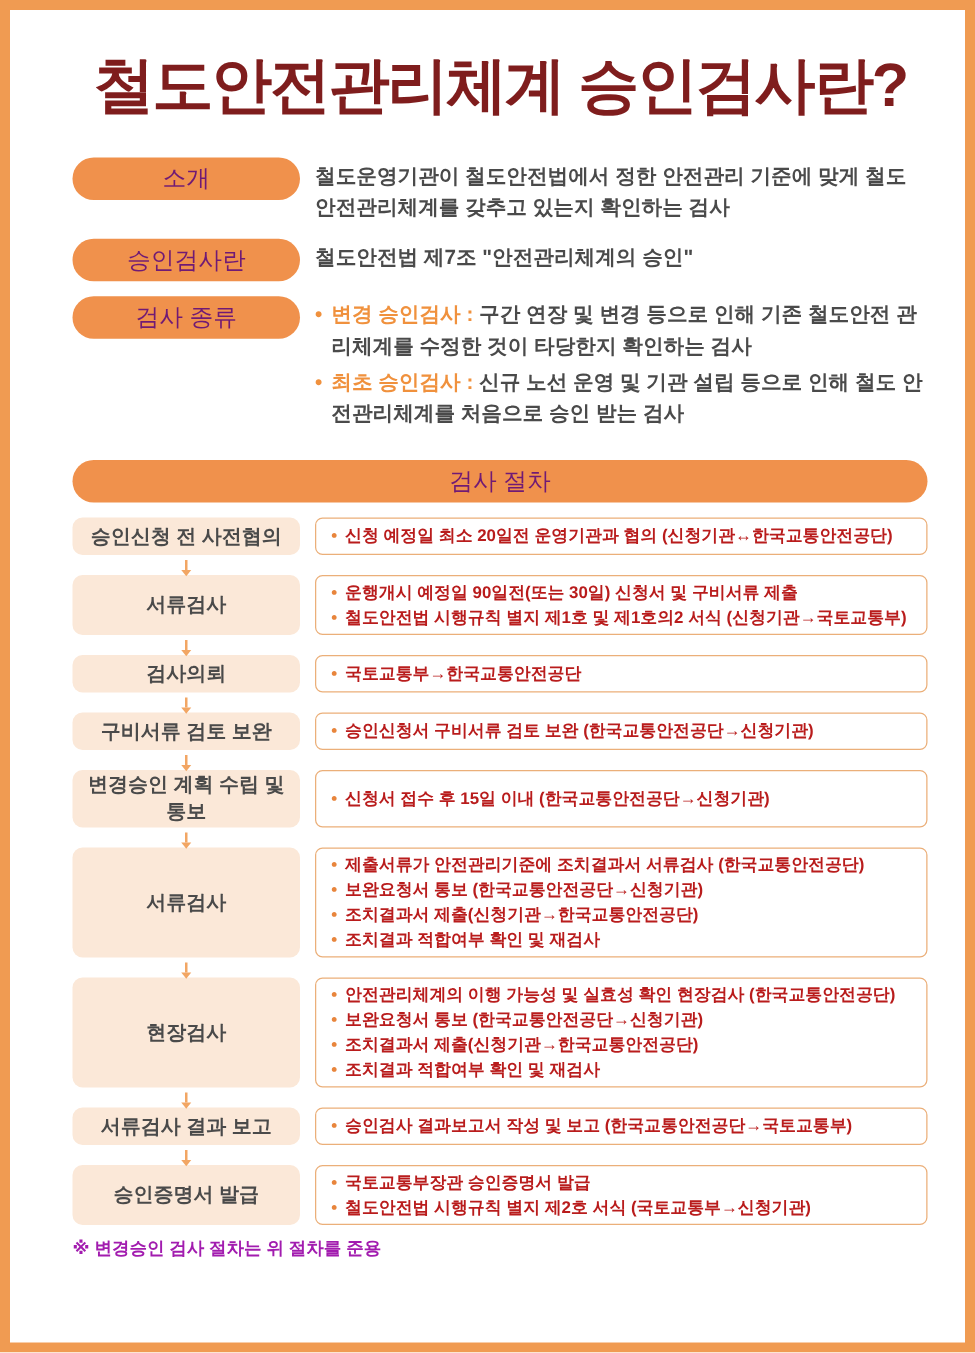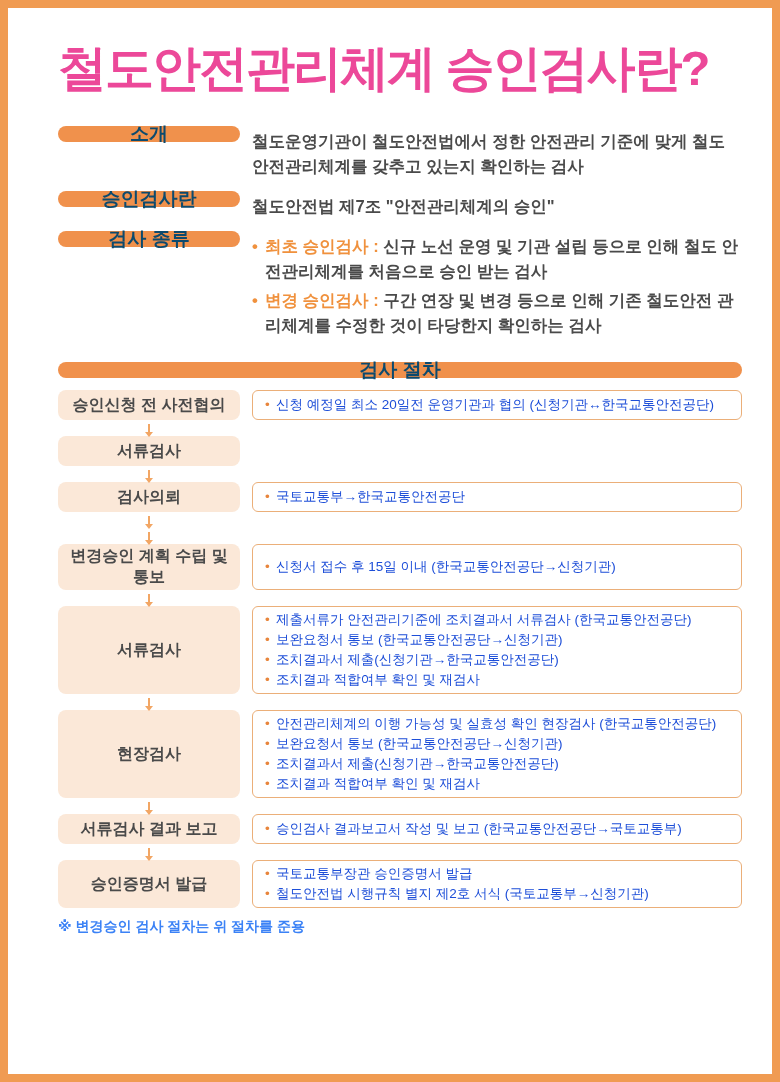--- a/index.html
+++ b/index.html
@@ -4,28 +4,28 @@
 <style>
   html,body { margin:0; padding:0; background:#fff; }
   .page {
     width:780px; height:1082px; box-sizing:border-box;
     border:8px solid #F09B52; background:#ffffff; overflow:hidden;
     font-family:"Liberation Sans","DejaVu Sans",sans-serif; color:#4A4A4A;
   }
   .inner { padding:18px 30px 0 50px; }
 
   .title {
-    margin:10px 0 24px; text-align:left;
-    color:#ec4899; font-size:49px; font-weight:900; letter-spacing:-2px;
+    margin:10px 0 24px; text-align:center;
+    color:#7f1d1d; font-size:49px; font-weight:900; letter-spacing:-2px;
   }
 
   .info-row { display:flex; align-items:flex-start; gap:12px; margin-bottom:12px; }
   .badge {
-    flex:0 0 182px; height:16px; border-radius:17px; background:#F0914C;
-    color:#0c4a6e; font-size:19px; font-weight:bold;
+    flex:0 0 182px; height:34px; border-radius:17px; background:#F0914C;
+    color:#701a75; font-size:19px; font-weight:normal;
     display:flex; align-items:center; justify-content:center;
   }
   .info-text { margin:3px 0 0; font-size:16.5px; line-height:25px; font-weight:600; }
 
   .type-list { list-style:none; margin:3px 0 0; padding:0; }
   .type-list li { position:relative; padding-left:13px; font-size:16.5px; line-height:25px; font-weight:600; margin-bottom:4px; }
   .type-list li::before { content:"\2022"; position:absolute; left:0; color:#F0913D; font-weight:bold; }
   .hl { color:#F0913D; font-weight:bold; }
 
   .proc-badge-row { margin:20px 0 12px; }
@@ -35,32 +35,32 @@
     flex:0 0 182px; background:#FBE8D8; border-radius:8px;
     display:flex; align-items:center; justify-content:center;
     font-weight:bold; font-size:16px; color:#4A4A4A;
     padding:2px 4px; box-sizing:border-box; text-align:center; min-height:30px;
   }
   .flow-box {
     flex:1; background:#fff; border:1.5px solid #EBAF79; border-radius:6px;
     padding:3px 12px; display:flex; align-items:center; box-sizing:border-box;
   }
   .bullets { list-style:none; margin:0; padding:0; }
-  .bullets li { position:relative; padding-left:11px; font-size:13.5px; line-height:20px; font-weight:400; color:#1d4ed8; }
+  .bullets li { position:relative; padding-left:11px; font-size:13.5px; line-height:20px; font-weight:700; color:#b91c1c; }
   .bullets li::before { content:"\2022"; position:absolute; left:0; color:#E8853C; }
 
   .arrow-row { height:16px; display:flex; align-items:center; }
   .arrow-cell { width:182px; display:flex; justify-content:center; }
   .arrow { width:2px; height:8px; background:#F2A664; position:relative; }
   .arrow::after {
     content:""; position:absolute; top:100%; left:-3.5px;
     border:4.5px solid transparent; border-top:5.5px solid #F2A664;
   }
 
-  .footnote { margin:10px 0 0; font-size:14px; font-weight:600; color:#3b82f6; }
+  .footnote { margin:10px 0 0; font-size:14px; font-weight:600; color:#a21caf; }
 </style>
 </head>
 <body>
 
 <div class="page">
   <div class="inner">
 
     <h1 class="title">철도안전관리체계 승인검사란?</h1>
 
     <div class="info-row">
@@ -70,22 +70,22 @@
 
     <div class="info-row">
       <div class="badge">승인검사란</div>
       <p class="info-text">철도안전법 제7조 "안전관리체계의 승인"</p>
     </div>
 
 
     <div class="info-row">
       <div class="badge">검사 종류</div>
       <ul class="type-list">
+        <li><span class="hl">변경 승인검사 :</span><span> 구간 연장 및 변경 등으로 인해 기존 철도안전 관리체계를 수정한 것이 타당한지 확인하는 검사</span></li>
         <li><span class="hl">최초 승인검사 :</span><span> 신규 노선 운영 및 기관 설립 등으로 인해 철도 안전관리체계를 처음으로 승인 받는 검사</span></li>
-        <li><span class="hl">변경 승인검사 :</span><span> 구간 연장 및 변경 등으로 인해 기존 철도안전 관리체계를 수정한 것이 타당한지 확인하는 검사</span></li>
       </ul>
     </div>
 
     <div class="proc-badge-row">
       <div class="badge">검사 절차</div>
     </div>
 
     <div id="flow">
         <div class="flow-row">
           <div class="flow-label">승인신청 전 사전협의</div>
@@ -95,37 +95,51 @@
             </ul>
           </div>
         </div>
         <div class="arrow-row">
           <div class="arrow-cell">
             <div class="arrow"></div>
           </div>
         </div>
         <div class="flow-row">
           <div class="flow-label">서류검사</div>
+          <div class="flow-box">
+            <ul class="bullets">
+              <li>운행개시 예정일 90일전(또는 30일) 신청서 및 구비서류 제출</li>
+              <li>철도안전법 시행규칙 별지 제1호 및 제1호의2 서식 (신청기관→국토교통부)</li>
+            </ul>
+          </div>
         </div>
         <div class="arrow-row">
           <div class="arrow-cell">
             <div class="arrow"></div>
           </div>
         </div>
         <div class="flow-row">
           <div class="flow-label">검사의뢰</div>
           <div class="flow-box">
             <ul class="bullets">
               <li>국토교통부→한국교통안전공단</li>
             </ul>
           </div>
         </div>
         <div class="arrow-row">
           <div class="arrow-cell">
             <div class="arrow"></div>
+          </div>
+        </div>
+        <div class="flow-row">
+          <div class="flow-label">구비서류 검토 보완</div>
+          <div class="flow-box">
+            <ul class="bullets">
+              <li>승인신청서 구비서류 검토 보완 (한국교통안전공단→신청기관)</li>
+            </ul>
           </div>
         </div>
         <div class="arrow-row">
           <div class="arrow-cell">
             <div class="arrow"></div>
           </div>
         </div>
         <div class="flow-row">
           <div class="flow-label">변경승인 계획 수립 및 통보</div>
           <div class="flow-box">

